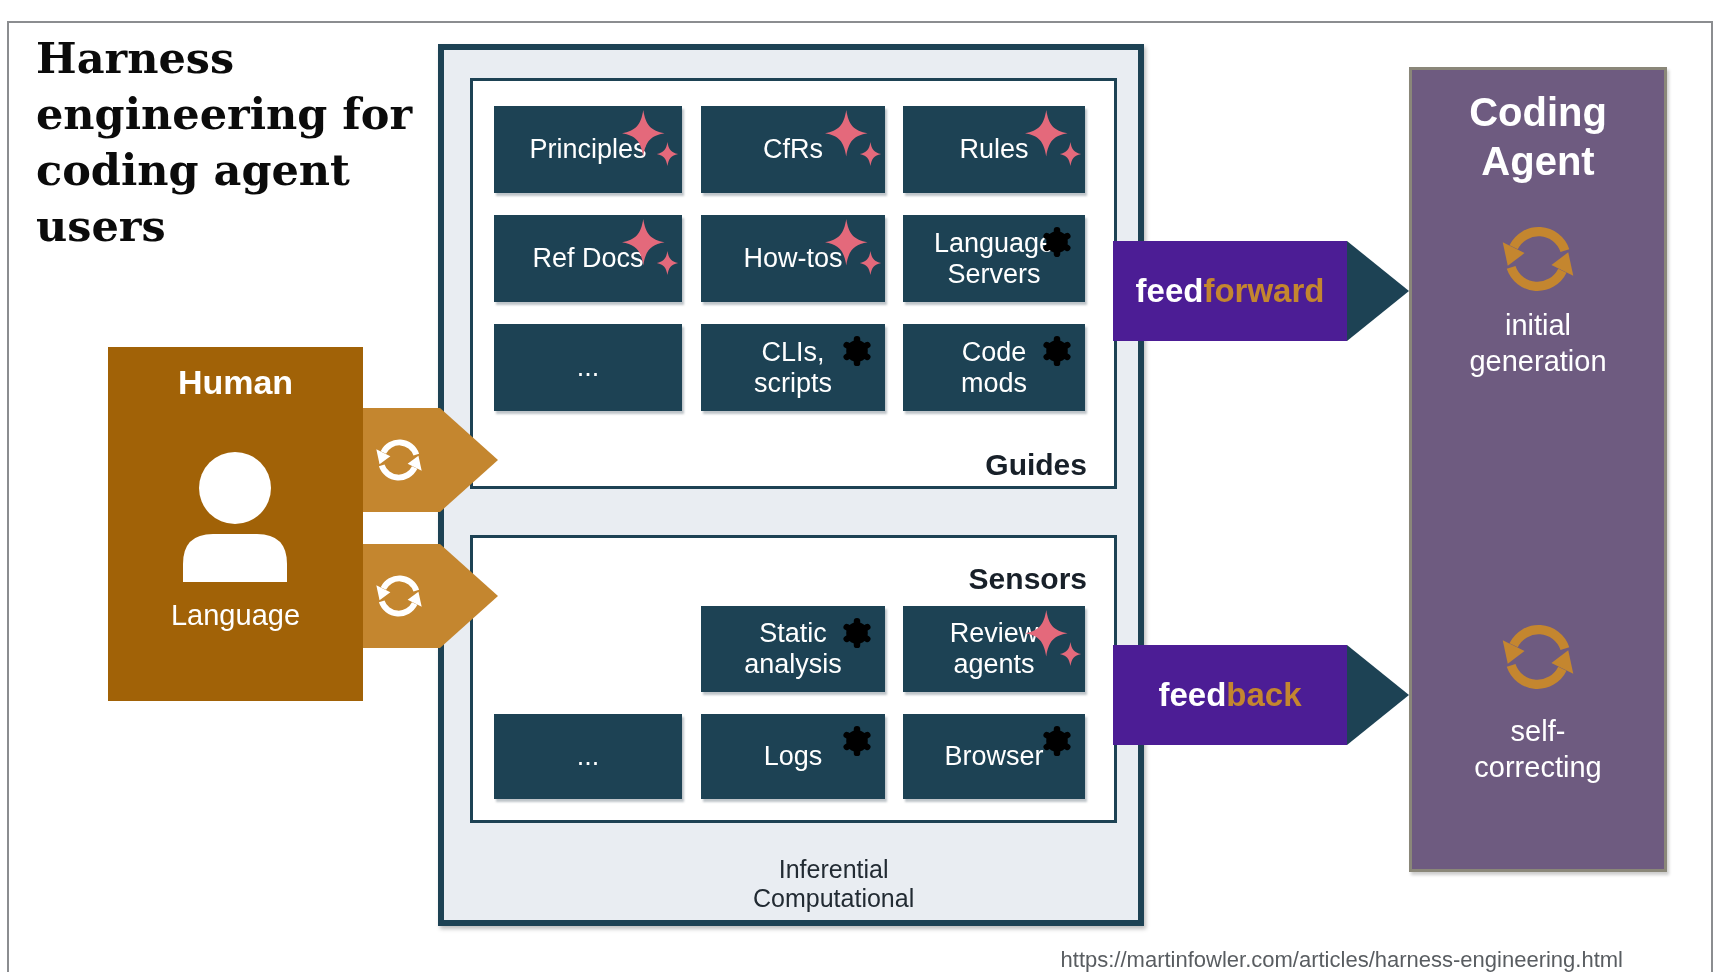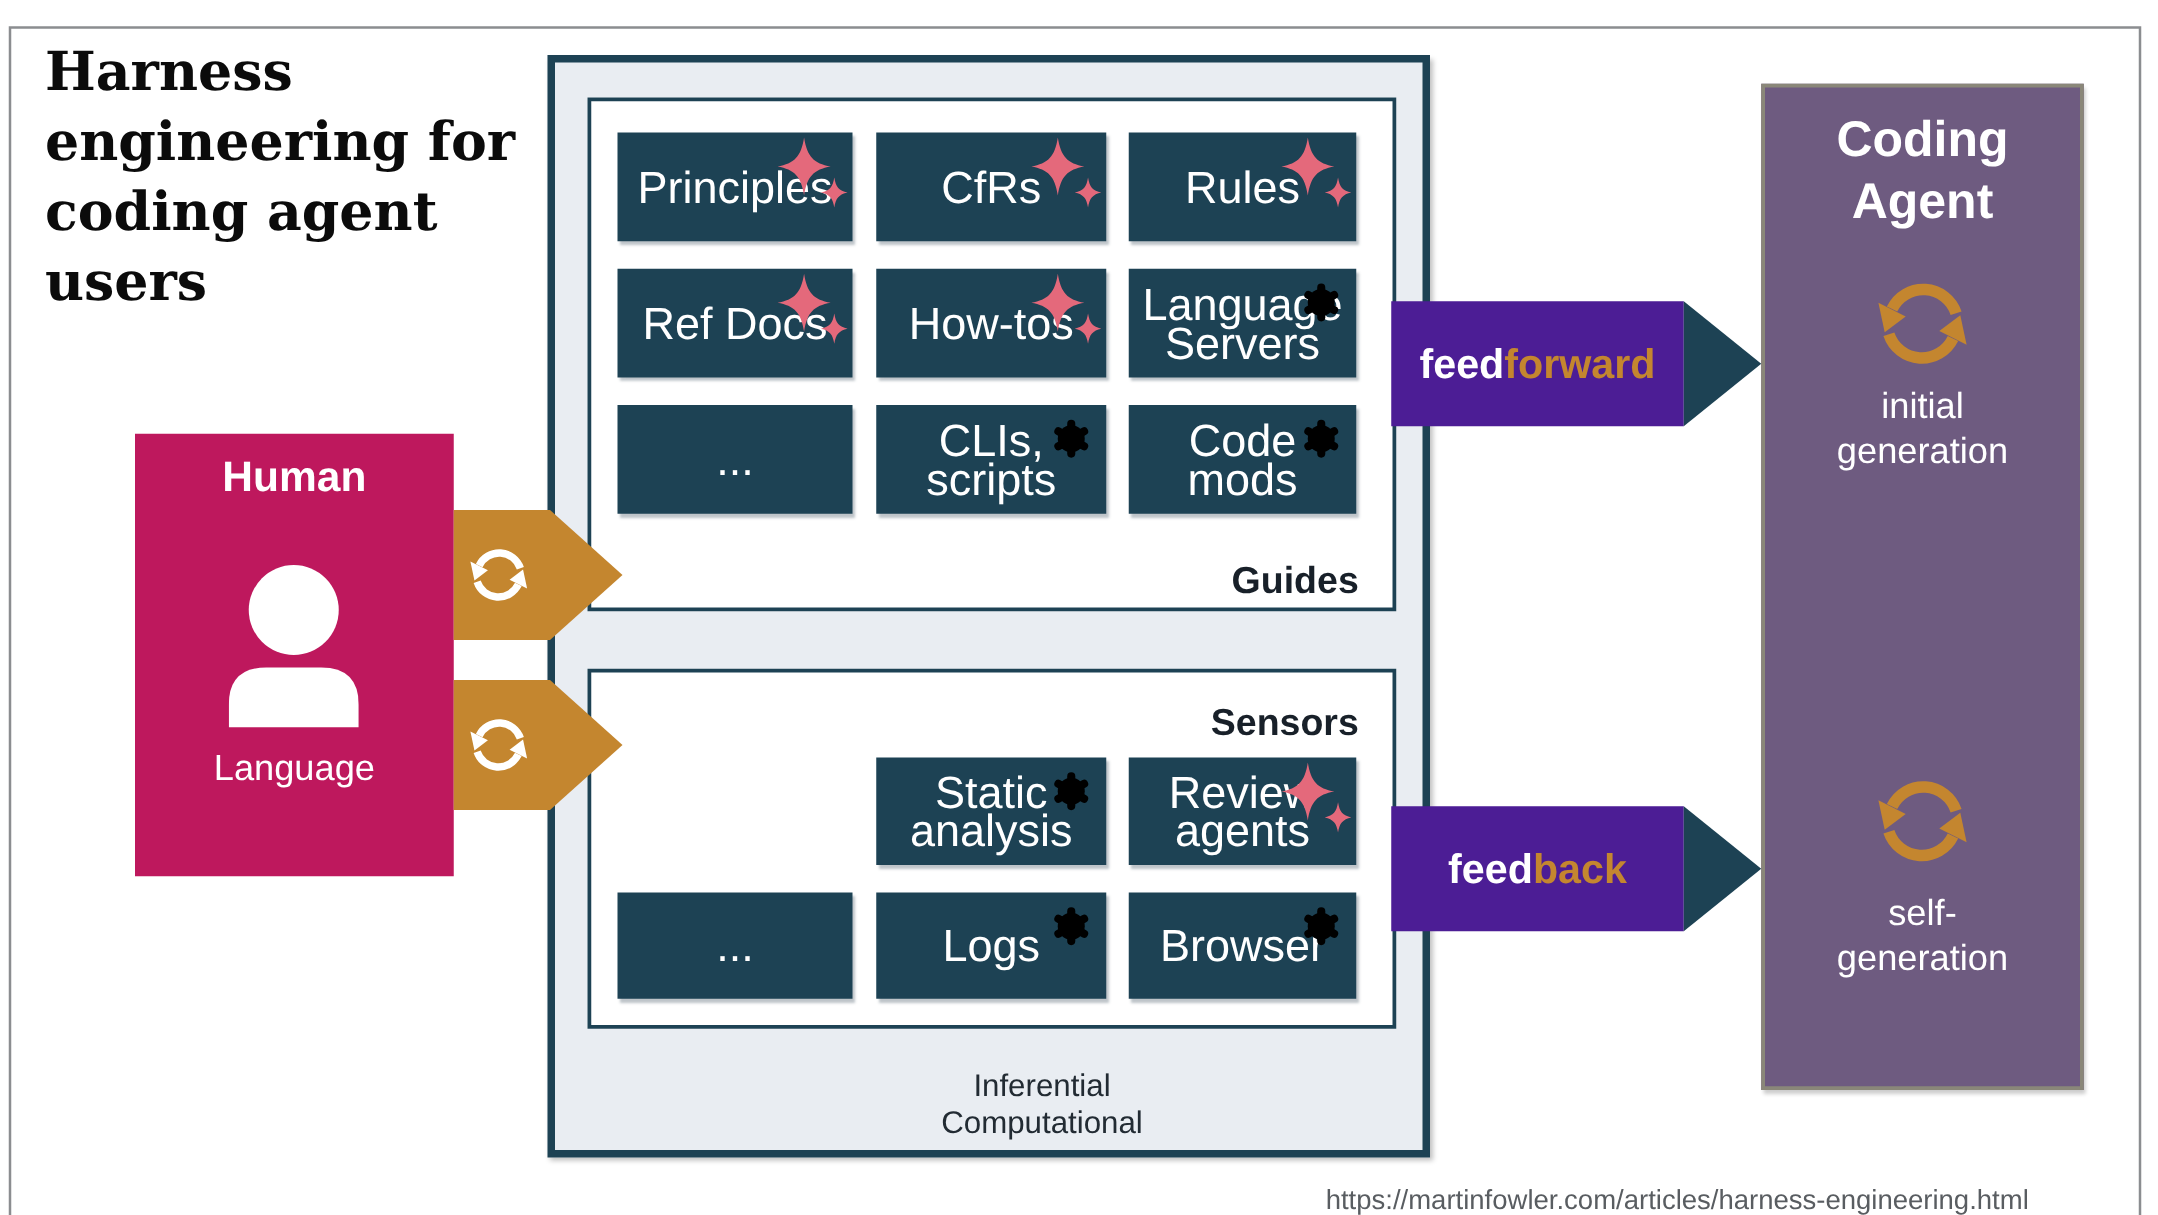--- a/index.html
+++ b/index.html
@@ -18,38 +18,38 @@
   .white-box{position:absolute;width:647px;box-sizing:border-box;background:#ffffff;border:3px solid #1d4254;z-index:2;}
   .guides{left:470px;top:64px;height:411px;}
   .sensors{left:470px;top:521px;height:288px;}
   .box-label{position:absolute;font-weight:700;font-size:30px;color:#182029;}
   .guides .box-label{right:27px;bottom:4px;}
   .sensors .box-label{right:27px;top:24px;}
 
   
   .tile{position:absolute;background:#1d4254;color:#fff;display:flex;align-items:center;justify-content:center;
         box-shadow:2px 3px 2px rgba(70,85,100,.35);}
-  .tile-label{font-size:36px;line-height:31px;text-align:center;white-space:pre-line;}
+  .tile-label{font-size:27px;line-height:31px;text-align:center;white-space:pre-line;}
   .gc1{left:21px;width:188px;} .gc2{left:228px;width:184px;} .gc3{left:430px;width:182px;}
   .gr1{top:25px;height:87px;} .gr2{top:134px;height:87px;} .gr3{top:243px;height:87px;}
   .sr1{top:68px;height:86px;} .sr2{top:176px;height:85px;}
 
   
   .sparkle{position:absolute;top:4px;right:2px;width:58px;height:58px;fill:#e4697b;}
   .gear{position:absolute;top:9px;right:10px;width:36px;height:36px;}
 
   
   .legend{position:absolute;left:753px;top:841px;height:46px;display:flex;align-items:center;z-index:2;
           --hole-color:#e9edf2;color:#222b33;font-size:25px;flex-direction:column;}
   .legend .l-sparkle{position:static;width:44px;height:44px;margin-right:10px;fill:#e4697b;}
   .legend .l-gear{position:static;width:34px;height:34px;margin-left:28px;margin-right:14px;}
   .legend-label{white-space:nowrap;}
 
   
-  .human{position:absolute;left:108px;top:333px;width:255px;height:354px;background:#be185d;z-index:2;color:#fff;}
+  .human{position:absolute;left:108px;top:333px;width:255px;height:354px;background:#a16207;z-index:2;color:#fff;}
   .human-title{position:absolute;top:16px;left:0;width:100%;text-align:center;font-size:34px;font-weight:700;}
   .person{position:absolute;left:75px;top:105px;width:104px;height:130px;fill:#ffffff;}
   .human-caption{position:absolute;top:252px;left:0;width:100%;text-align:center;font-size:29px;}
 
   
   .gold-arrow{position:absolute;left:363px;height:104px;display:flex;z-index:3;}
   .ga1{top:394px;} .ga2{top:530px;}
   .ga-body{position:relative;width:77px;height:104px;background:#c4862f;}
   .ga-tip{width:0;height:0;border-top:52px solid transparent;border-bottom:52px solid transparent;border-left:58px solid #c4862f;}
   .ga-sync{position:absolute;left:9px;top:25px;width:54px;height:54px;color:#ffffff;}
@@ -268,17 +268,17 @@
 Agent</div>
     <svg class="agent-sync as1" viewBox="0 0 100 100">
         <use href="#sync-def"></use>
       </svg>
     <div class="agent-phase ap1">initial
 generation</div>
     <svg class="agent-sync as2" viewBox="0 0 100 100">
         <use href="#sync-def"></use>
       </svg>
     <div class="agent-phase ap2">self-
-generation</div>
+correcting</div>
   </div>
 
   <div class="url">https://martinfowler.com/articles/harness-engineering.html</div>
 </div>
 
 </body></html>

